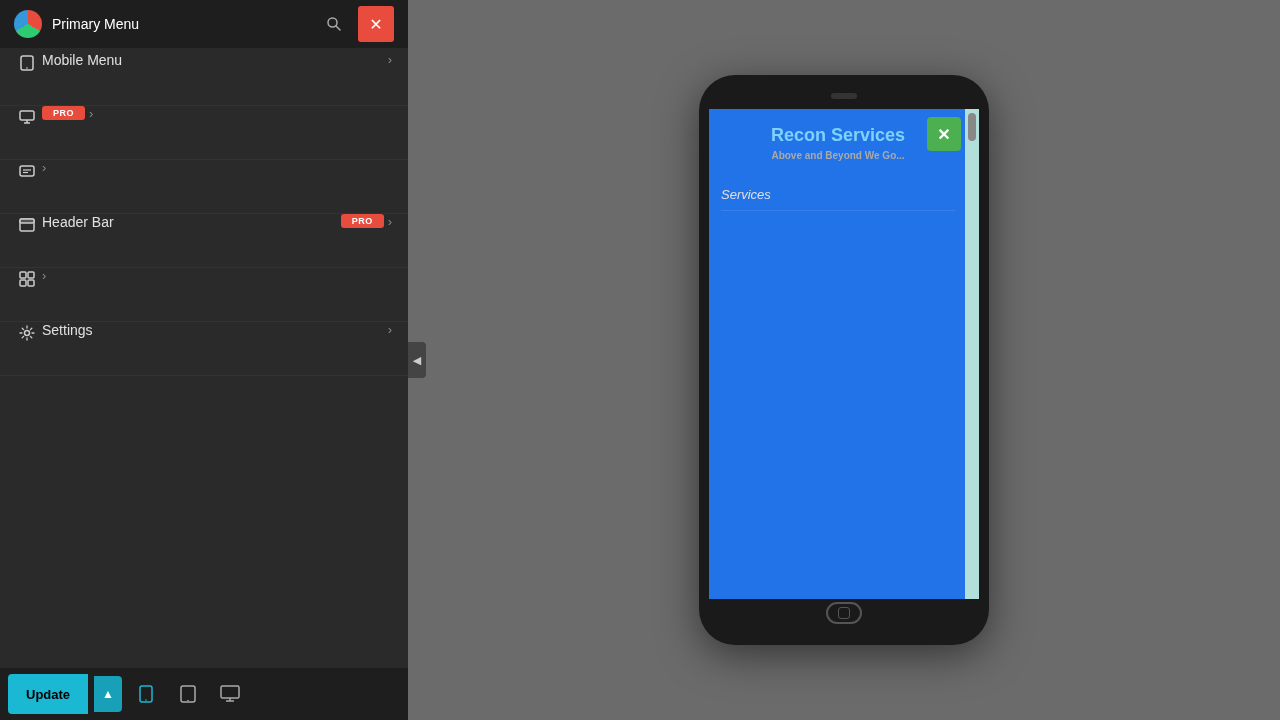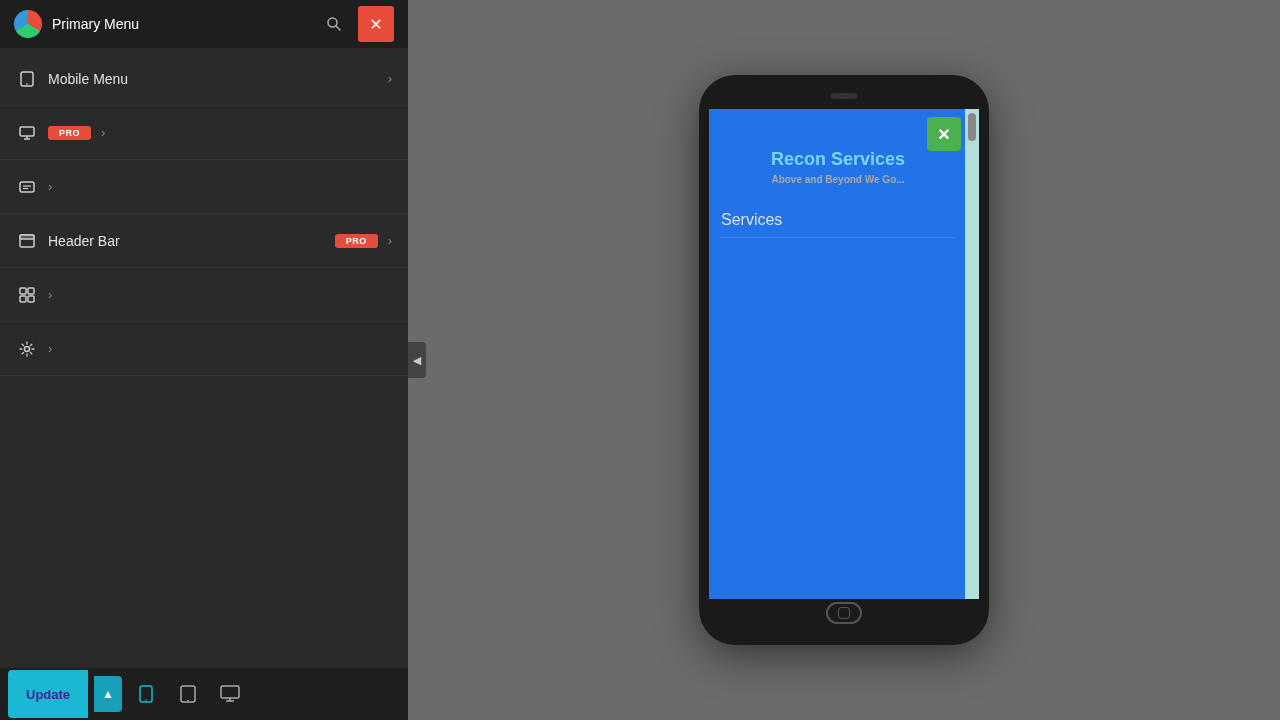--- a/index.html
+++ b/index.html
@@ -77,24 +77,24 @@
     .nav-items {
       flex: 1;
       display: flex;
       flex-direction: column;
       padding-top: 4px;
     }
 
     .nav-item {
       height: 54px;
       display: flex;
-      align-items: center;
+      align-items: flex-start;
       padding: 0 16px;
       cursor: pointer;
-      gap: 10px;
+      gap: 4px;
       border-bottom: 1px solid #333;
       position: relative;
     }
 
     .nav-item-icon {
       width: 22px;
       height: 22px;
       color: #ccc;
       display: flex;
       align-items: center;
@@ -145,24 +145,24 @@
       height: 52px;
       background: #1e1e1e;
       display: flex;
       align-items: center;
       padding: 0 8px;
       gap: 6px;
     }
 
     .update-btn {
       background: #1bb8d4;
-      color: #4c1d95;
+      color: #000000;
       border: none;
       padding: 0 18px;
-      height: 48px;
+      height: 40px;
       border-radius: 4px 0 0 4px;
       font-size: 13px;
       font-weight: 600;
       cursor: pointer;
     }
 
     .update-arrow-btn {
       background: #17a0b8;
       color: #fff;
       border: none;
@@ -229,21 +229,20 @@
       background: #2272e8;
       overflow: hidden;
       display: flex;
       flex-direction: column;
       position: relative;
     }
 
     .phone-content {
       padding: 16px 24px 16px 12px;
       flex: 1;
-      margin-top: 24px;
     }
 
     .phone-site-title {
       color: #7dd3fc;
       font-size: 18px;
       font-weight: 700;
       text-align: center;
       margin-bottom: 4px;
     }
 
@@ -268,23 +267,24 @@
       justify-content: center;
       color: #fff;
       font-size: 16px;
       font-weight: 700;
       cursor: pointer;
       z-index: 10;
     }
 
     .phone-nav-item {
       color: #e0e0e0;
-      font-size: 16px;
+      font-size: 13px;
       padding: 8px 0;
       border-bottom: 1px solid rgba(255,255,255,0.1);
+      font-style: italic;
     }
 
     .phone-home-bar {
       height: 28px;
       display: flex;
       align-items: center;
       justify-content: center;
     }
 
     .phone-home-button {
@@ -382,20 +382,21 @@
       <span class="nav-chevron">›</span>
     </div>
 
     <div class="nav-item">
       <div class="nav-item-icon">
         <svg width="18" height="18" viewBox="0 0 18 18" fill="none">
           <circle cx="9" cy="9" r="2.5" stroke="#ccc" stroke-width="1.5"></circle>
           <path d="M9 2v2M9 14v2M2 9h2M14 9h2M4.2 4.2l1.4 1.4M12.4 12.4l1.4 1.4M4.2 13.8l1.4-1.4M12.4 5.6l1.4-1.4" stroke="#ccc" stroke-width="1.3" stroke-linecap="round"></path>
         </svg>
       </div>
+      <span class="nav-item-label">Settings</span>
       <span class="nav-chevron">›</span>
     </div>
 
   </div>
 
   <div class="sidebar-toggle">
     <span>◀</span>
   </div>
 
   <div class="sidebar-footer">

